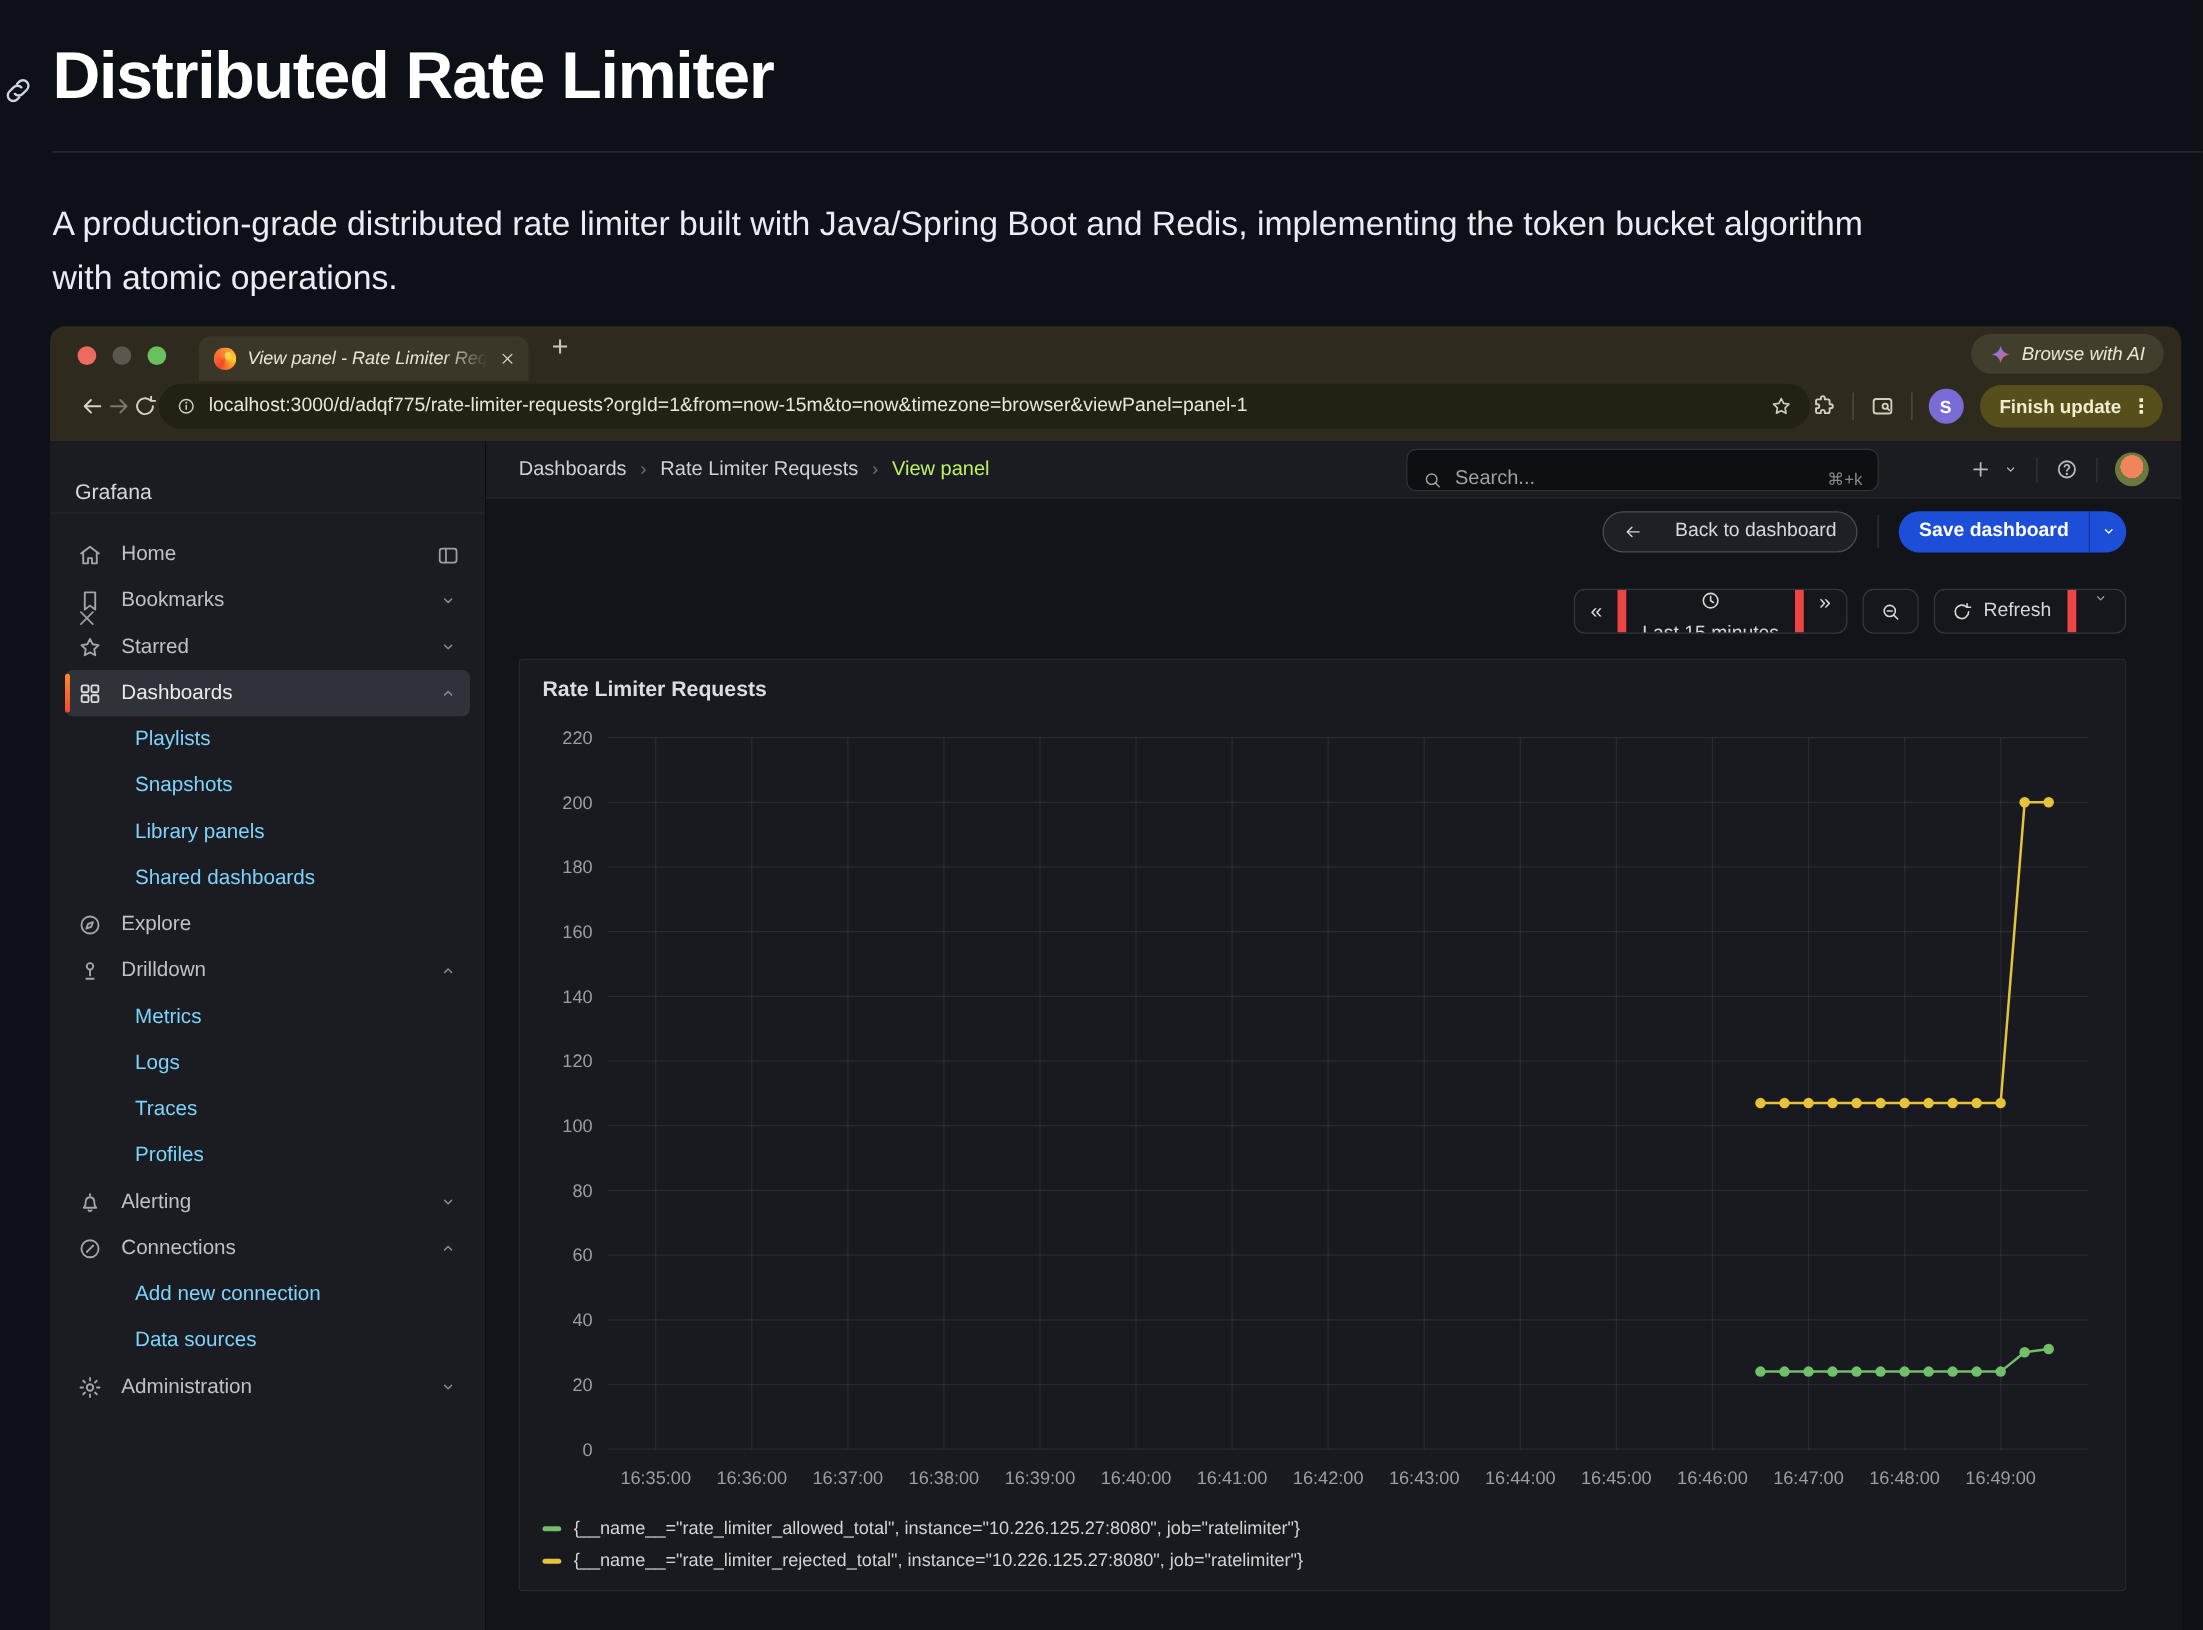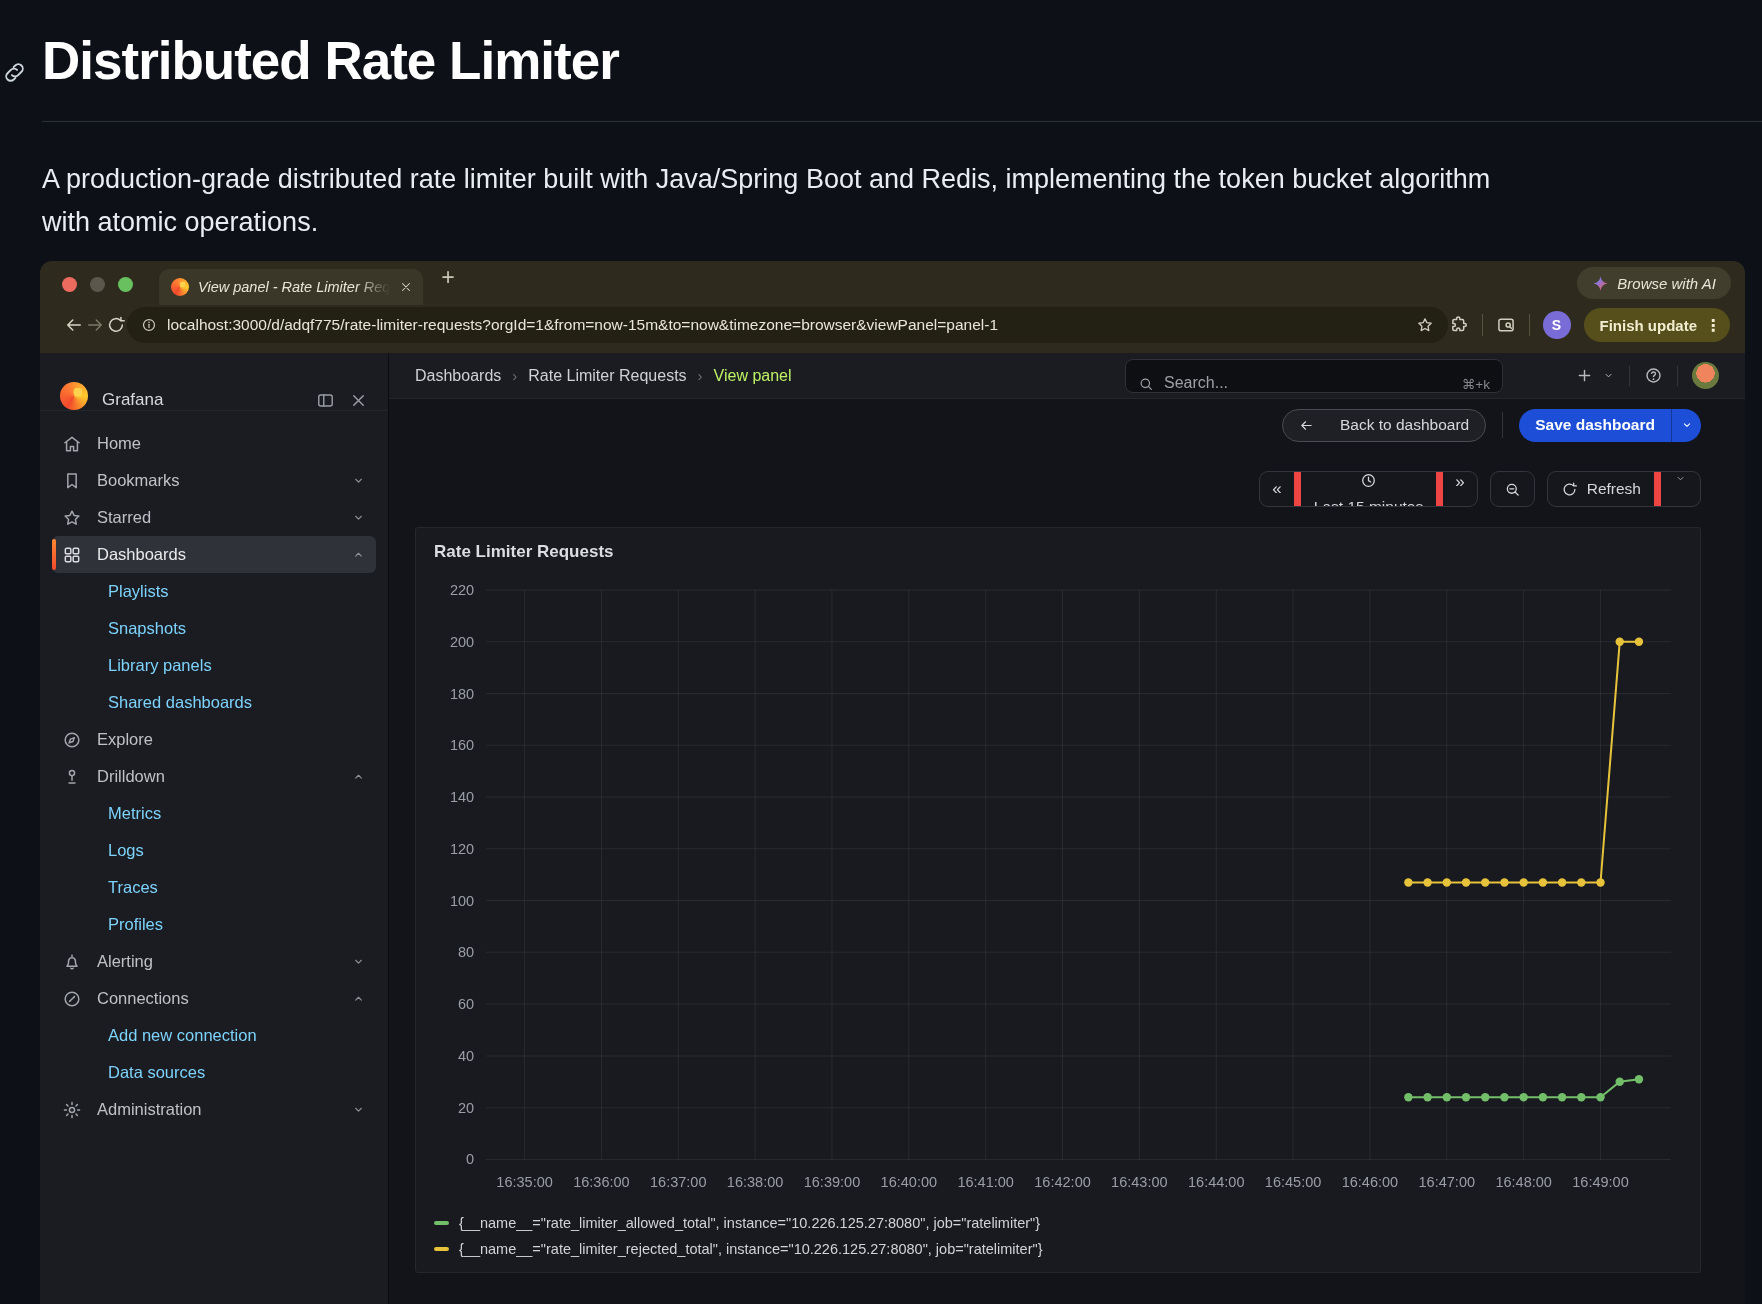--- a/index.html
+++ b/index.html
@@ -47,21 +47,21 @@
   .vdiv { width:1px; height:22px; background:#55523f; }
   .avatar-s { width:28px; height:28px; border-radius:50%; background:#7a6cd6; color:#fff;
     font-size:14px; font-weight:700; display:flex; align-items:center; justify-content:center; }
   .update-pill { height:34px; border-radius:17px; background:#564f1c; color:#f2edd0;
     display:flex; align-items:center; gap:8px; padding:0 9px 0 16px; font-size:15px; font-weight:600;}
   .kebab { font-size:16px; letter-spacing:0; color:#f2edd0; }
 
   
   .app { flex:1; display:flex; background:#131419; min-height:0; }
   .sidebar { width:349px; background:#1a1c22; border-right:1px solid #0b0c0f; flex:0 0 auto; }
-  .side-head { height:58px; display:flex; align-items:flex-end; gap:14px; padding:0 20px; border-bottom:1px solid #24262c; }
+  .side-head { height:58px; display:flex; align-items:flex-start; gap:31px; padding:0 20px; border-bottom:1px solid #24262c;flex-direction:column; }
   .side-head .glogo { width:28px; height:28px; }
   .brand { font-size:17px; color:#d7d8db; font-weight:500; }
   .side-head .hic { width:19px; height:19px; color:#9b9ea5; }
   .side-head .sp { margin-left:auto; }
   .nav { padding:14px 12px; }
   .nav-item { height:37px; border-radius:6px; display:flex; align-items:center; gap:15px;
     padding:0 10px; color:#bfc1c6; font-size:16.5px; position:relative; }
   .nav-item .nic { width:20px; height:20px; color:#a2a5ab; flex:0 0 auto; }
   .nav-item.lvl1 { padding-left:56px; color:#7dd3fc; }
   .nav-item .chev { margin-left:auto; width:15px; height:15px; color:#8e9197; }

